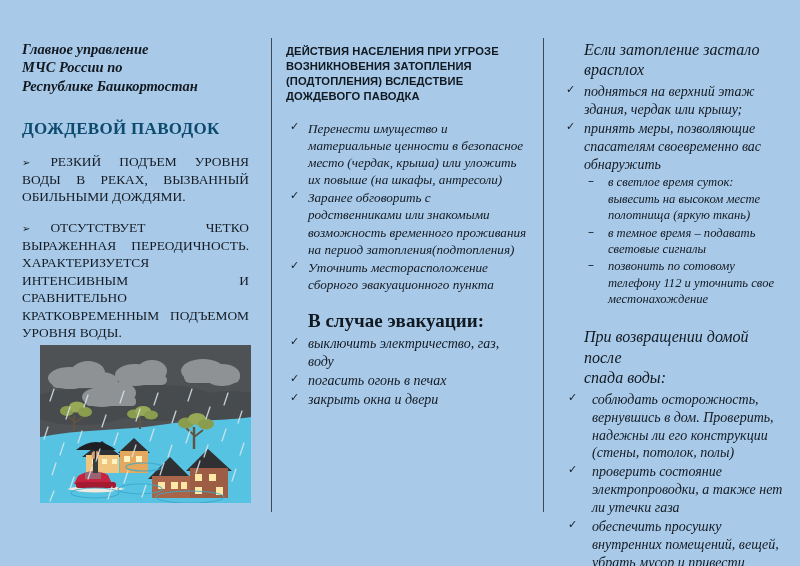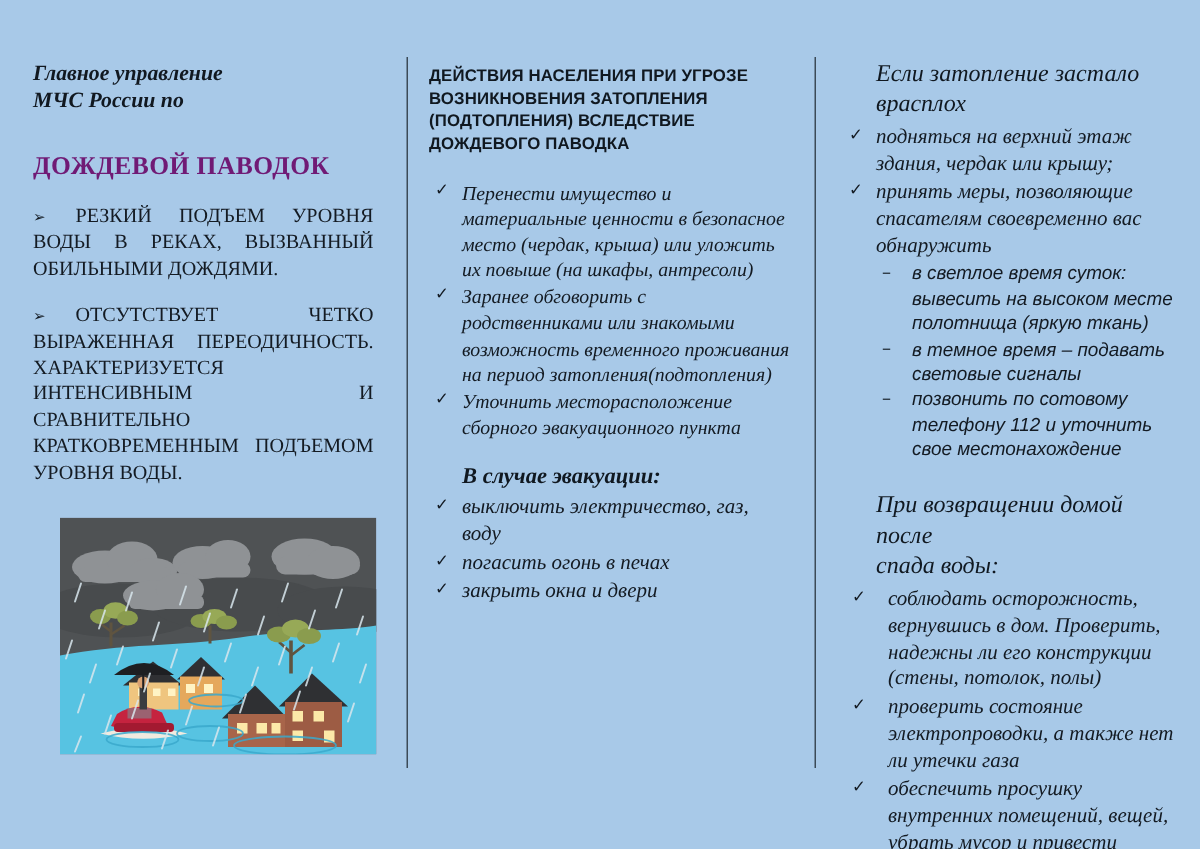--- a/index.html
+++ b/index.html
@@ -53,21 +53,21 @@
     color: #111820;
     margin: 0 0 24px 0;
   }
   .org span { display: block; }
 
   .main-title {
     font-family: "Liberation Serif", serif;
     font-weight: bold;
     font-size: 17px;
     letter-spacing: 0.3px;
-    color: #701a75;
+    color: #0c4a6e;
     margin: 0 0 14px 0;
   }
 
   .para {
     font-family: "Liberation Serif", serif;
     font-size: 13.4px;
     line-height: 1.30;
     color: #141b23;
     text-align: justify;
     text-justify: inter-word;
@@ -126,22 +126,21 @@
     top: 0px;
     font-family: "DejaVu Sans", sans-serif;
     font-style: normal;
     font-size: 11px;
     color: #131a22;
   }
 
   .sub-heading {
     font-family: "Liberation Serif", serif;
     font-weight: bold;
-    font-style: italic;
-    font-size: 15px;
+    font-size: 19px;
     line-height: 1.28;
     color: #101820;
     margin: 16px 0 2px 22px;
   }
 
   ul.chk.small > li {
     font-size: 14px;
     line-height: 1.28;
   }
 
@@ -157,21 +156,21 @@
   }
   .right-heading.spaced { margin-top: 20px; }
 
   ul.dash {
     margin: 1px 0 0 22px;
     padding: 0;
   }
   ul.dash > li {
     position: relative;
     padding-left: 24px;
-    font-family: Liberation Sans, sans-serif;
+    font-family: Liberation Serif, serif;
     font-style: italic;
     font-size: 12.6px;
     line-height: 1.30;
     color: #131a22;
     margin-bottom: 1px;
   }
   ul.dash > li::before {
     content: "\2013";
     position: absolute;
     left: 4px;
@@ -194,20 +193,21 @@
 <div class="page">
 
   <div class="divider d1"></div>
   <div class="divider d2"></div>
 
   <div class="col col-left">
 
     <div class="org">
       <span>Главное управление</span>
       <span>МЧС России по</span>
+      <span>Республике Башкортостан</span>
     </div>
 
     <h1 class="main-title">ДОЖДЕВОЙ ПАВОДОК</h1>
 
     <p class="para"><span class="arrow">➢</span><span>РЕЗКИЙ ПОДЪЕМ УРОВНЯ ВОДЫ В РЕКАХ, ВЫЗВАННЫЙ ОБИЛЬНЫМИ ДОЖДЯМИ.</span></p>
 
     <p class="para"><span class="arrow">➢</span><span>ОТСУТСТВУЕТ ЧЕТКО ВЫРАЖЕННАЯ ПЕРЕОДИЧНОСТЬ. ХАРАКТЕРИЗУЕТСЯ ИНТЕНСИВНЫМ И СРАВНИТЕЛЬНО КРАТКОВРЕМЕННЫМ ПОДЪЕМОМ УРОВНЯ ВОДЫ.</span></p>
   </div>
 
   <div class="illustration">

